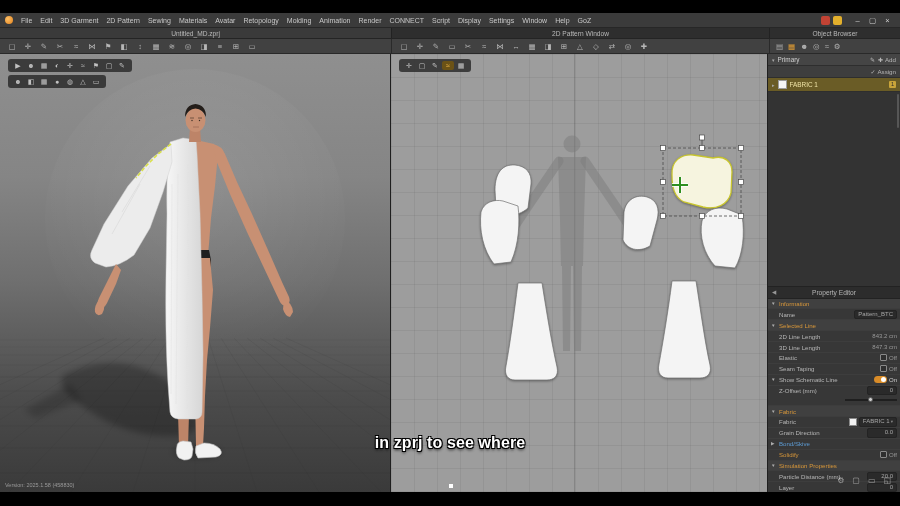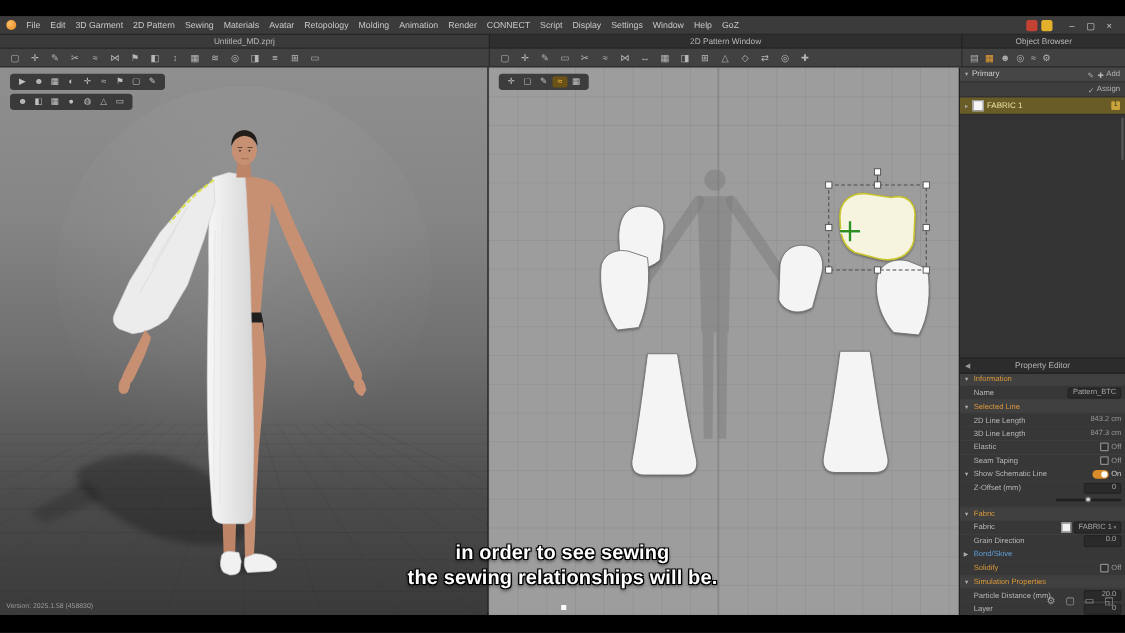--- a/index.html
+++ b/index.html
@@ -578,22 +578,21 @@
               <span class="pe-value">0</span>
 
             </div>
           </div>
 
       </div>
     </div>
   </div>
 
   <div class="subtitle">
-    <div>in order to see sewing</div>
-    <div>the sewing relationships will be.</div>
+    <div>in zprj to see where</div>
   </div>
   <div class="subdot"></div>
   <div class="player">
 
   <span class="p-icon">⚙</span>
       <span class="p-icon">▢</span>
       <span class="p-icon">▭</span>
       <span class="p-icon">◱</span>
     </div>
 </div>

